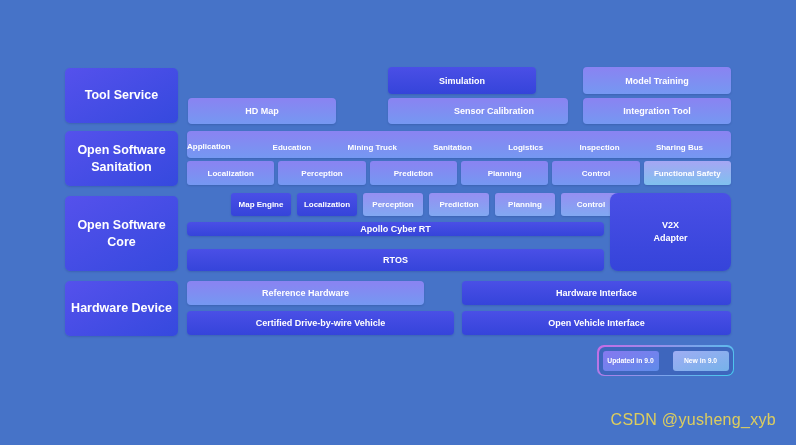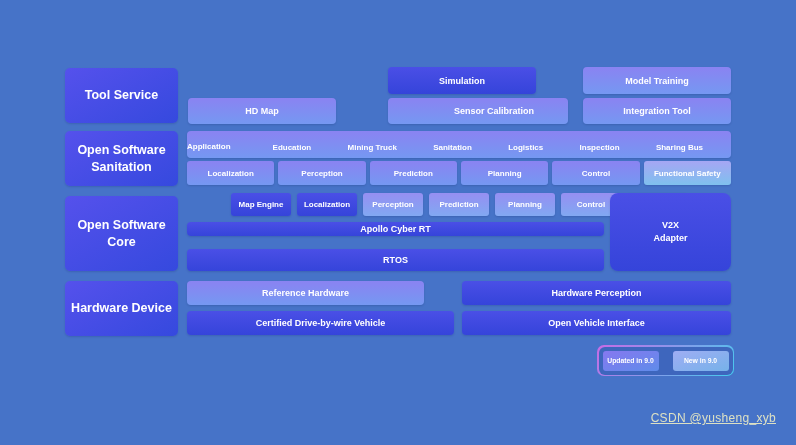--- a/index.html
+++ b/index.html
@@ -38,22 +38,22 @@
     width:100%;height:100%;background:#3e66bd;border-radius:6px;
     display:flex;align-items:center;justify-content:center;gap:14px;
   }
   .legend-chip{
     width:56px;height:20px;display:flex;align-items:center;justify-content:center;
     color:#fff;font-size:6.8px;font-weight:600;border-radius:3px;
   }
   .legend-chip.u{background:linear-gradient(160deg,#8678f0 0%,#5f8cea 100%);}
   .legend-chip.n{background:linear-gradient(160deg,#9fadf4 0%,#76b2e9 100%);}
   .watermark{
-    position:absolute;top:411px;right:20px;color:#fef9c3;opacity:.82;
-    font-size:12px;font-weight:400;letter-spacing:.3px;text-decoration:underline;
+    position:absolute;top:411px;right:20px;color:#fde047;opacity:.82;
+    font-size:16px;font-weight:400;letter-spacing:.3px;
   }
 </style>
 </head>
 <body>
 
 <div class="canvas">
 
   <div class="b hdr" style="left:65px;top:68px;width:113px;height:55px;">Tool Service</div>
   <div class="b hdr" style="left:65px;top:131px;width:113px;height:55px;padding:0 10px;box-sizing:border-box;">Open Software Sanitation</div>
   <div class="b hdr" style="left:65px;top:196px;width:113px;height:75px;padding:0 10px;box-sizing:border-box;">Open Software Core</div>
@@ -96,21 +96,21 @@
     <div class="chip updlight">HMI</div>
   </div>
 
   <div class="b dark fs9" style="left:187px;top:222px;width:417px;height:14px;">Apollo Cyber RT</div>
   <div class="b dark fs9" style="left:187px;top:249px;width:417px;height:22px;">RTOS</div>
   <div class="b dark fs9 v2x" style="left:610px;top:193px;width:121px;height:78px;">V2X
 Adapter</div>
 
   <div class="b upd fs9" style="left:187px;top:281px;width:237px;height:24px;">Reference Hardware</div>
   <div class="b dark fs9" style="left:187px;top:311px;width:267px;height:24px;">Certified Drive-by-wire Vehicle</div>
-  <div class="b dark fs9" style="left:462px;top:281px;width:269px;height:24px;">Hardware Perception</div>
+  <div class="b dark fs9" style="left:462px;top:281px;width:269px;height:24px;">Hardware Interface</div>
   <div class="b dark fs9" style="left:462px;top:311px;width:269px;height:24px;">Open Vehicle Interface</div>
 
   <div class="legend-outer">
     <div class="legend-inner">
       <div class="legend-chip u">Updated in 9.0</div>
       <div class="legend-chip n">New in 9.0</div>
     </div>
   </div>
 
   <div class="watermark">CSDN @yusheng_xyb</div>

